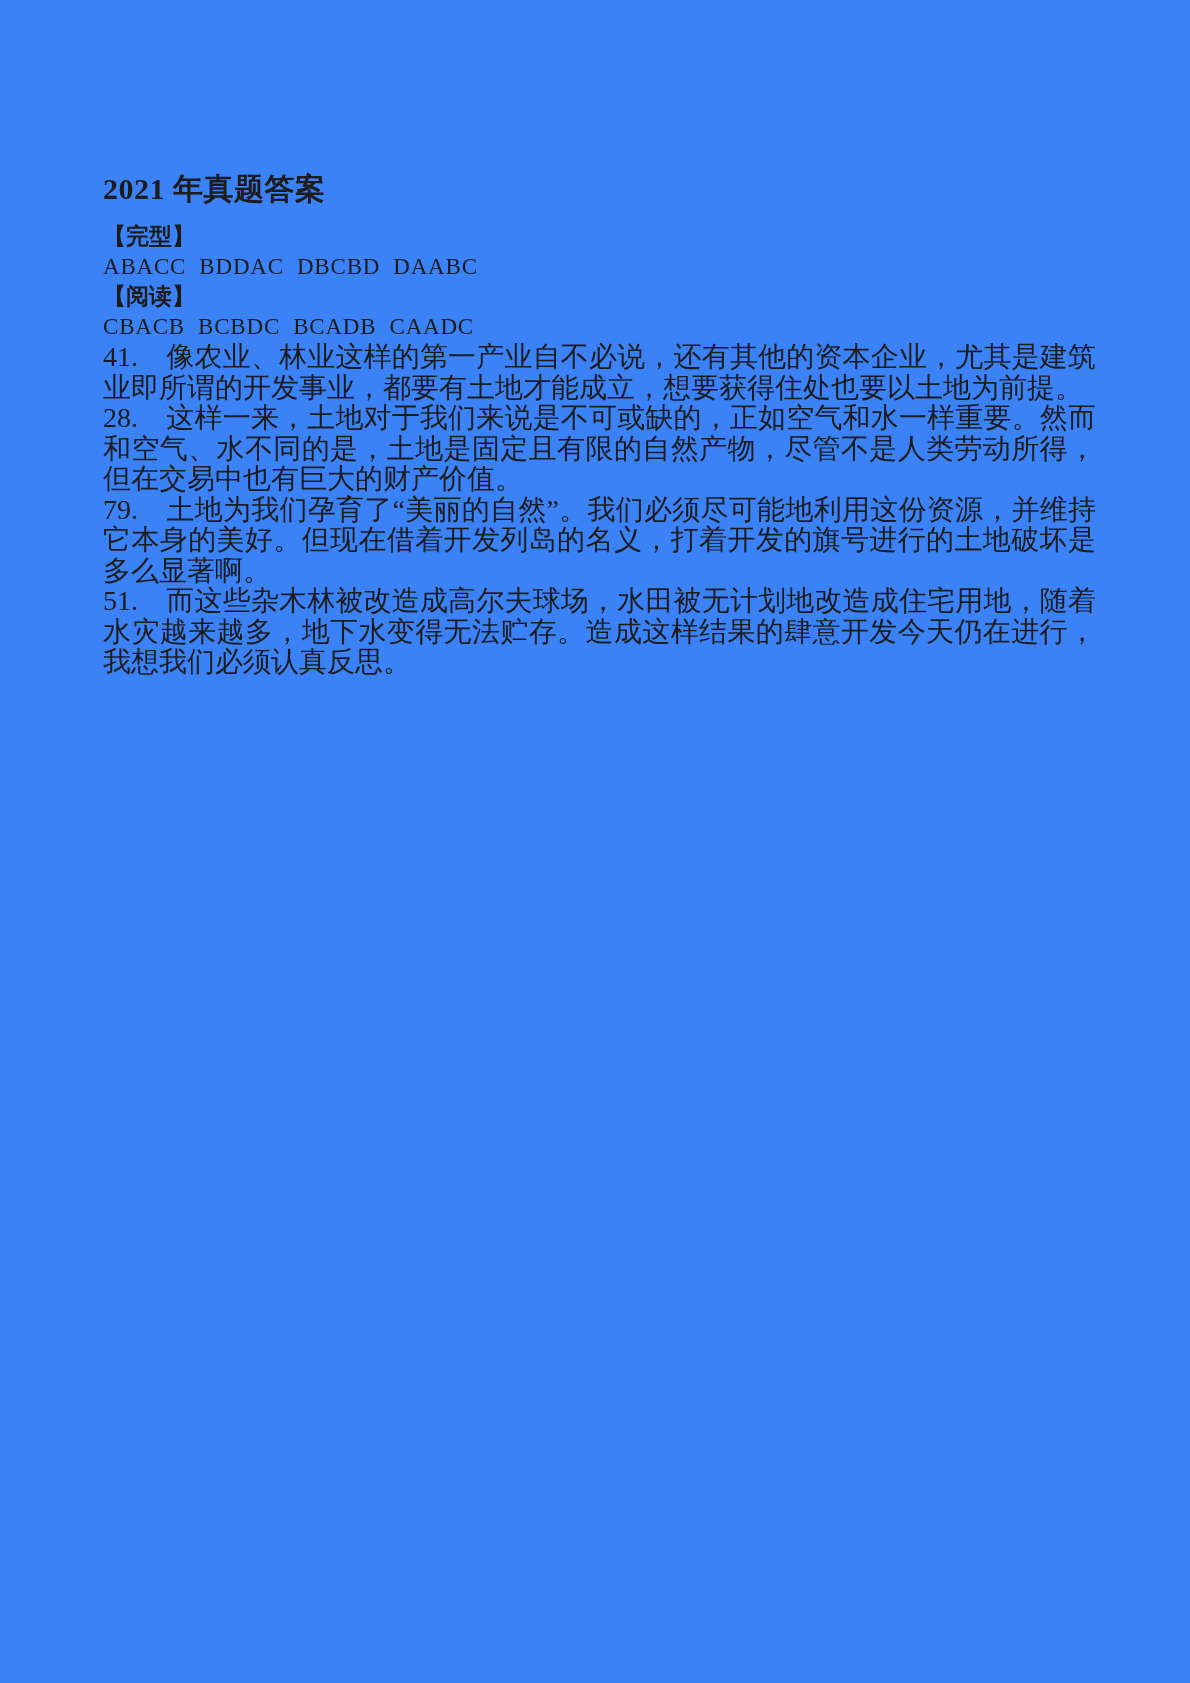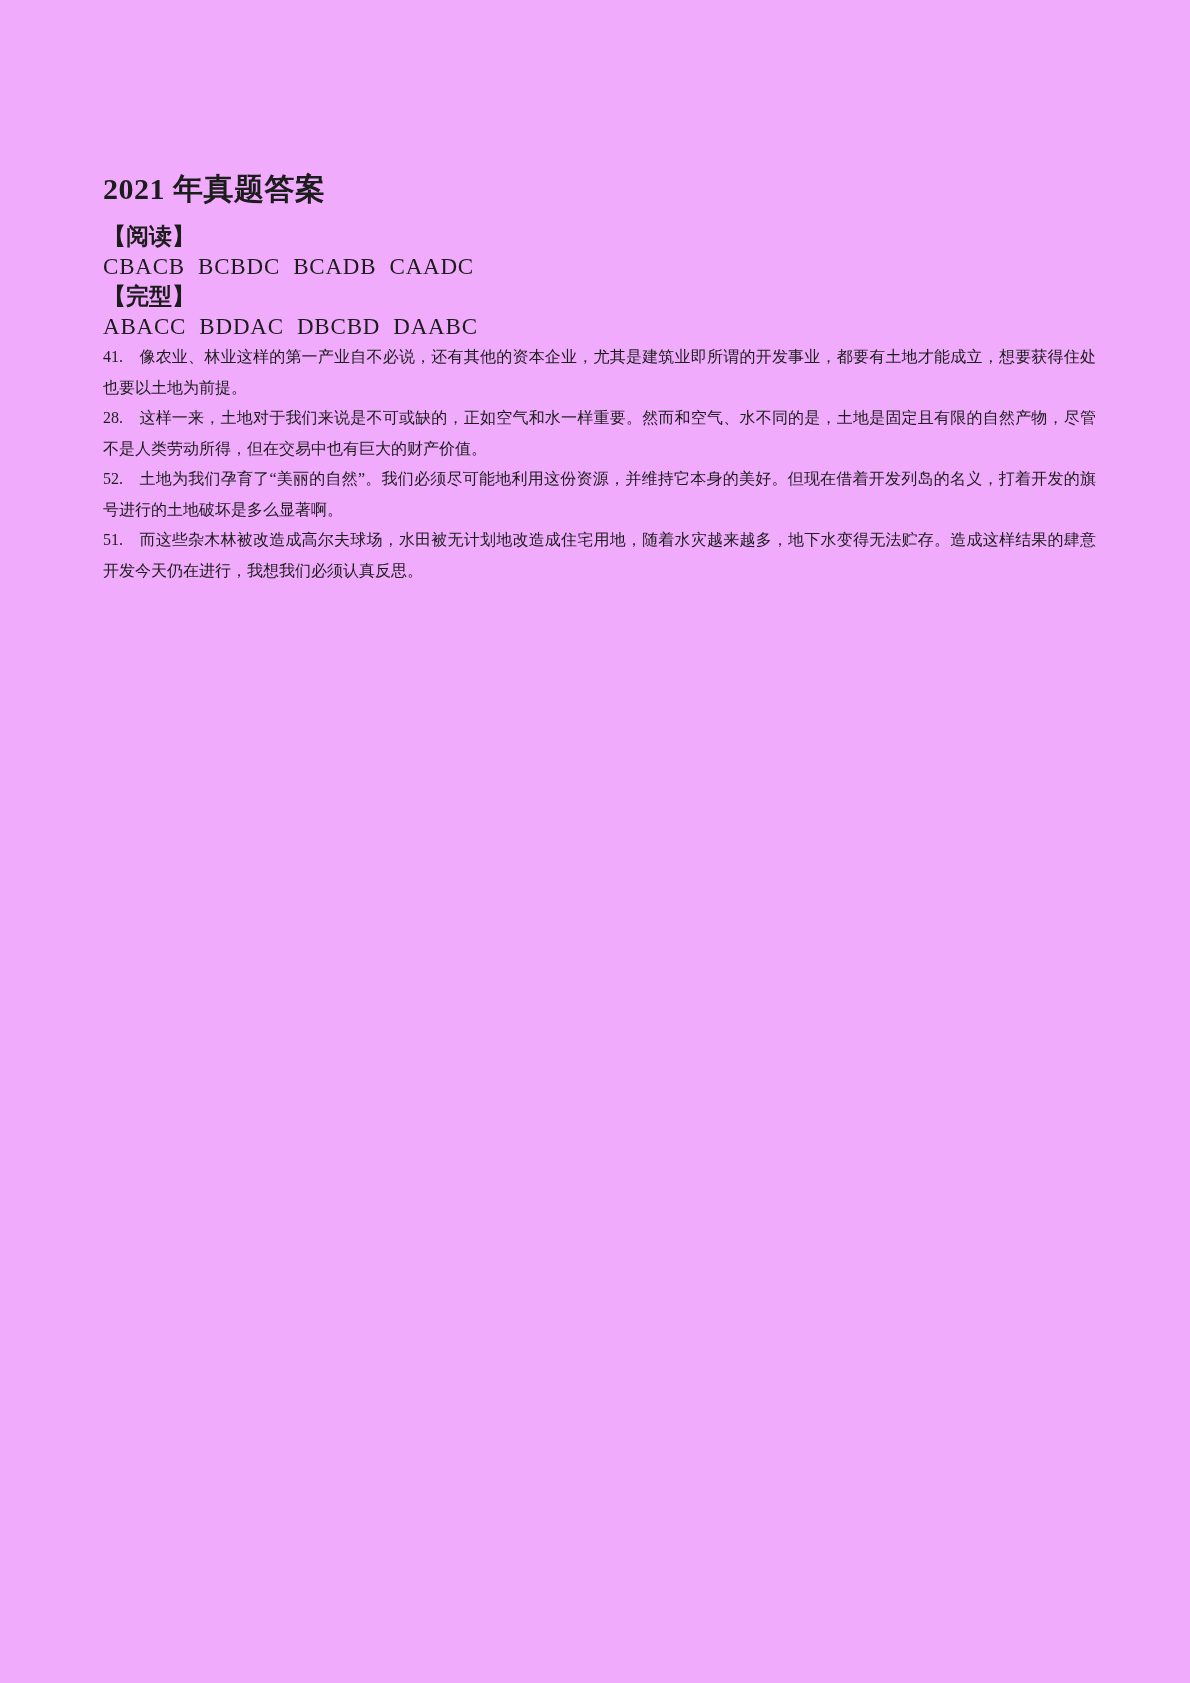--- a/index.html
+++ b/index.html
@@ -14,21 +14,21 @@
     overflow: hidden;
     font-family: "Liberation Serif", "DejaVu Serif", serif;
     color: #1c1c1c;
     -webkit-font-smoothing: antialiased;
   }
   .doc-page {
     position: absolute;
     top: 0; left: 0;
     width: 1190px;
     height: 1683px;
-    background: #f0abfc;
+    background: #3b82f6;
     box-sizing: border-box;
     padding: 170px 94px 0 103px;
   }
   .doc-title {
     font-size: 30px;
     font-weight: bold;
     line-height: 38px;
     margin: 0 0 14px 0;
     letter-spacing: 0.5px;
   }
@@ -39,44 +39,44 @@
     margin: 0;
   }
   .answer-line {
     font-size: 23px;
     line-height: 30px;
     margin: 0;
     white-space: pre-wrap;
     letter-spacing: 0.8px;
   }
   .para {
-    font-size: 16px;
+    font-size: 28px;
     line-height: 30.5px;
     margin: 0;
     text-align: justify;
     text-justify: inter-ideograph;
   }
 </style>
 </head>
 <body>
 
 <div class="doc-page">
 
   <h1 class="doc-title">2021 年真题答案</h1>
 
   <div>
+    <p class="section-header">【完型】</p>
+    <p class="answer-line">ABACC  BDDAC  DBCBD  DAABC</p>
+  </div>
+
+  <div>
     <p class="section-header">【阅读】</p>
     <p class="answer-line">CBACB  BCBDC  BCADB  CAADC</p>
   </div>
 
   <div>
-    <p class="section-header">【完型】</p>
-    <p class="answer-line">ABACC  BDDAC  DBCBD  DAABC</p>
-  </div>
-
-  <div>
     <p class="para">41.　像农业、林业这样的第一产业自不必说，还有其他的资本企业，尤其是建筑业即所谓的开发事业，都要有土地才能成立，想要获得住处也要以土地为前提。</p>
     <p class="para">28.　这样一来，土地对于我们来说是不可或缺的，正如空气和水一样重要。然而和空气、水不同的是，土地是固定且有限的自然产物，尽管不是人类劳动所得，但在交易中也有巨大的财产价值。</p>
-    <p class="para">52.　土地为我们孕育了“美丽的自然”。我们必须尽可能地利用这份资源，并维持它本身的美好。但现在借着开发列岛的名义，打着开发的旗号进行的土地破坏是多么显著啊。</p>
+    <p class="para">79.　土地为我们孕育了“美丽的自然”。我们必须尽可能地利用这份资源，并维持它本身的美好。但现在借着开发列岛的名义，打着开发的旗号进行的土地破坏是多么显著啊。</p>
     <p class="para">51.　而这些杂木林被改造成高尔夫球场，水田被无计划地改造成住宅用地，随着水灾越来越多，地下水变得无法贮存。造成这样结果的肆意开发今天仍在进行，我想我们必须认真反思。</p>
   </div>
 
 </div>
 
 </body></html>

